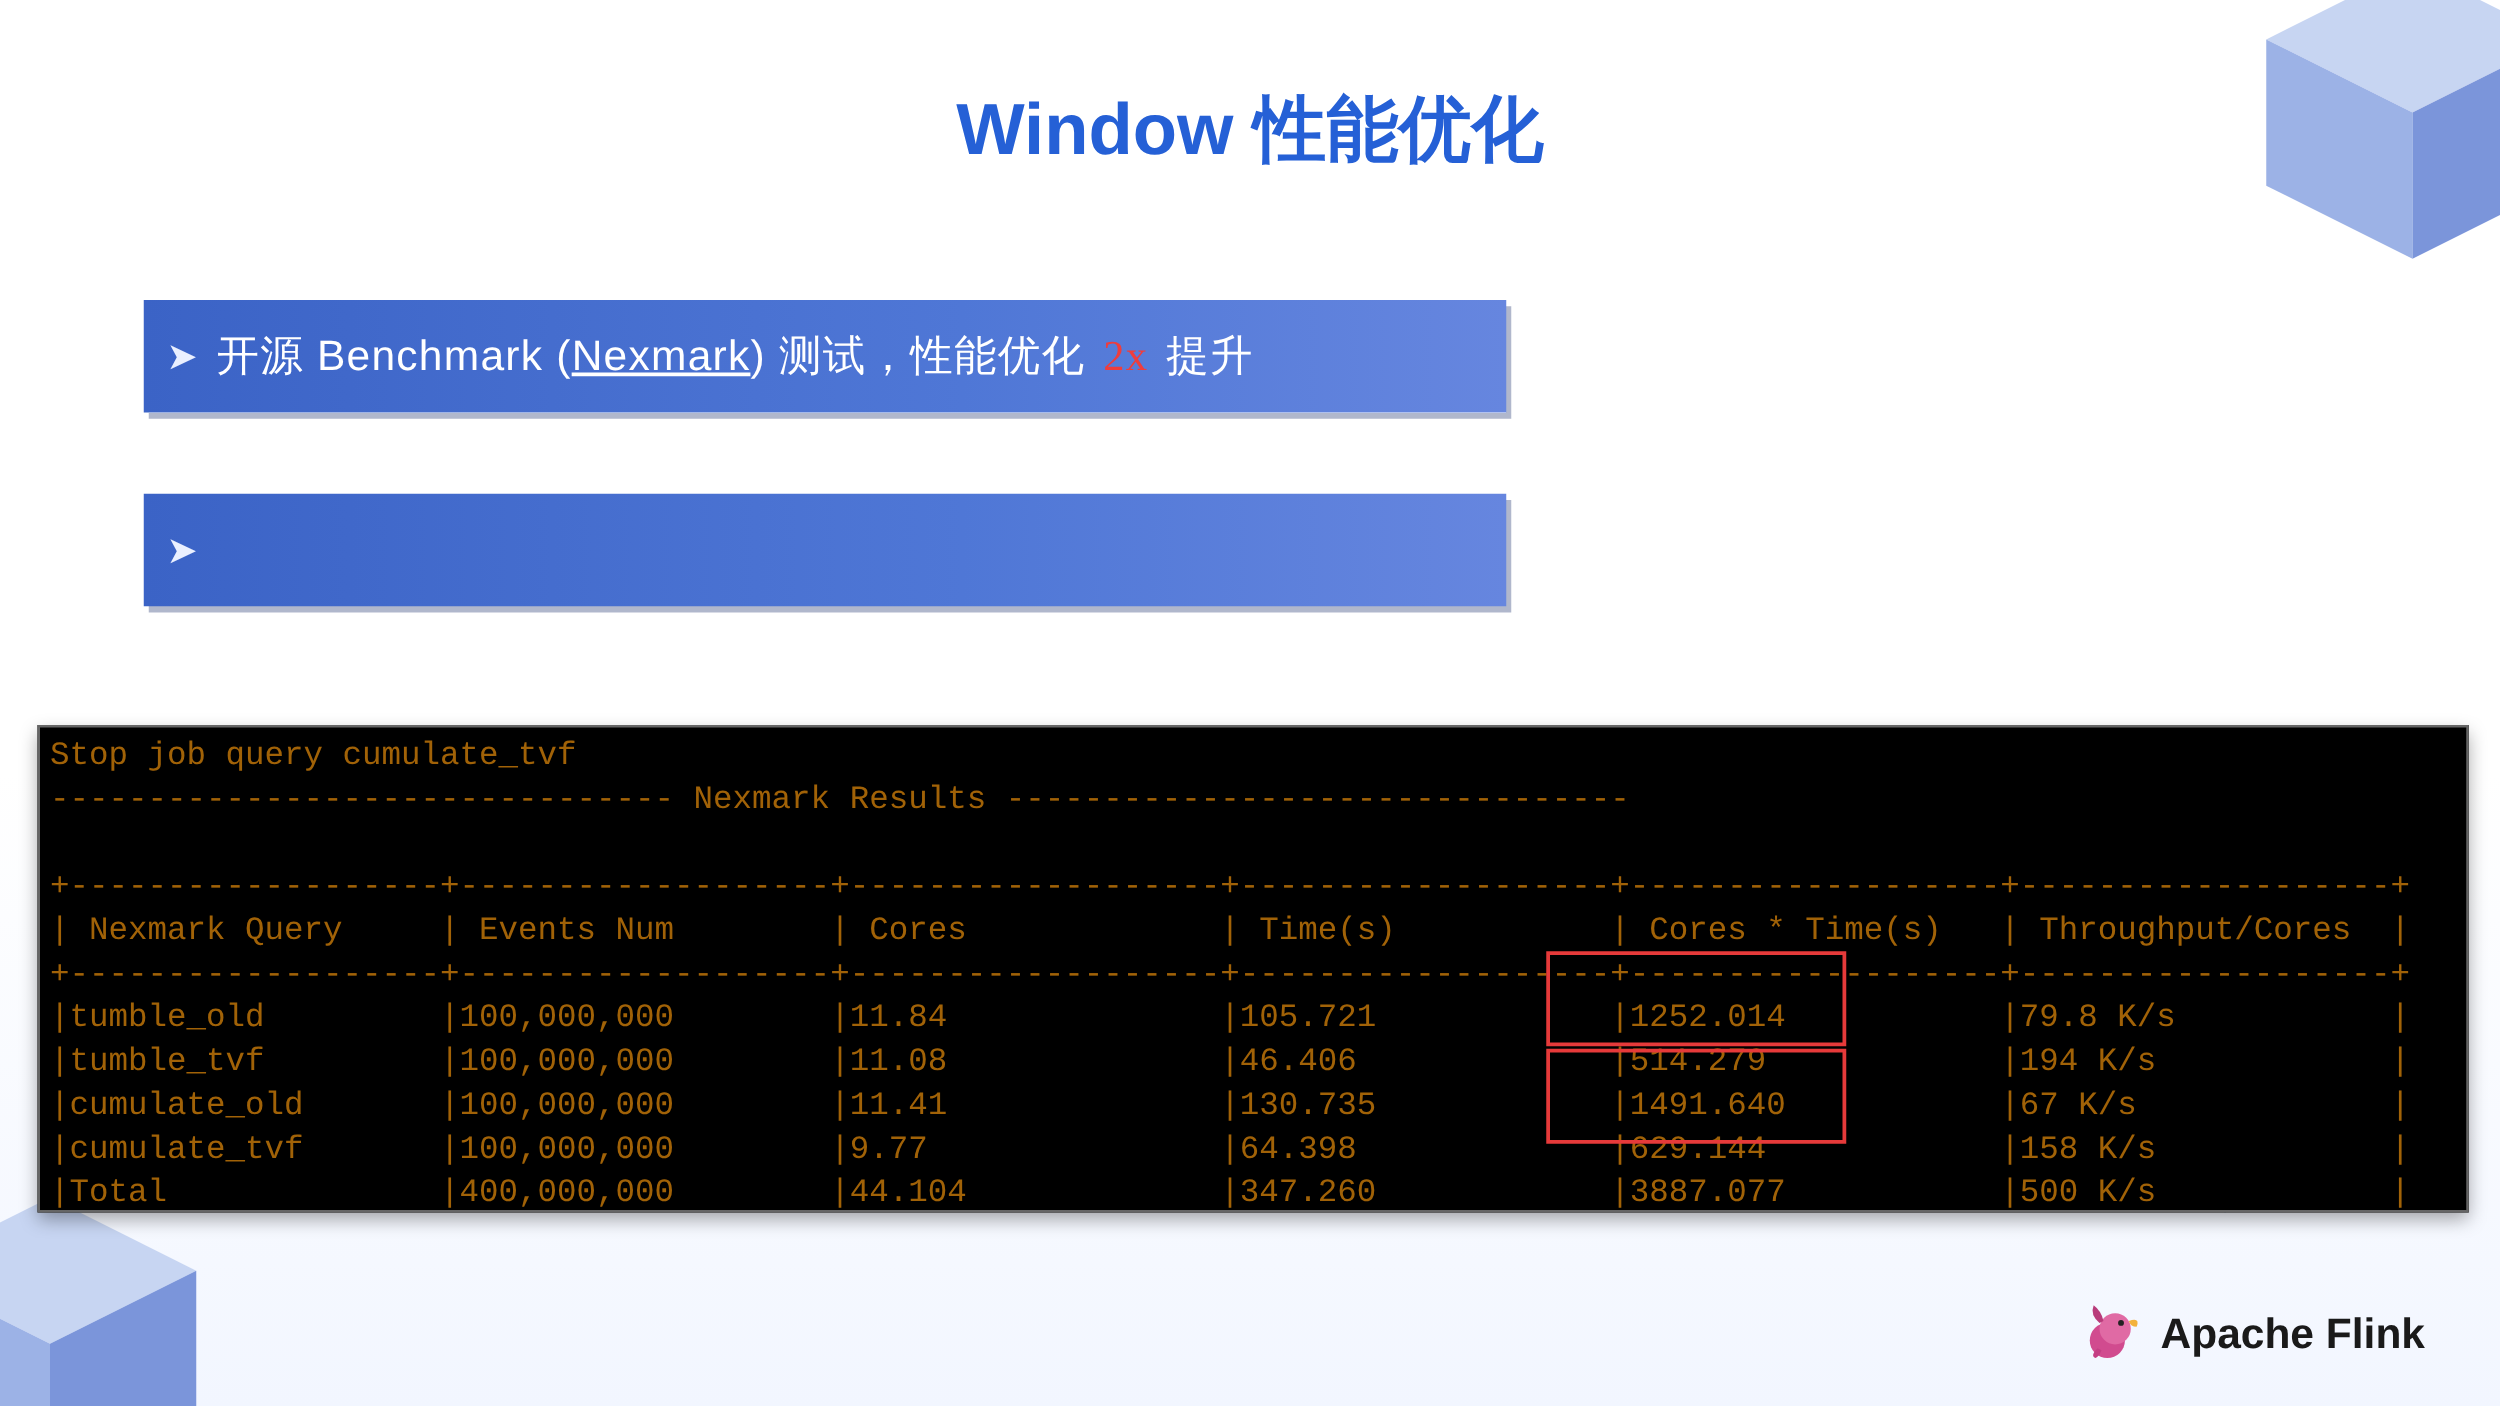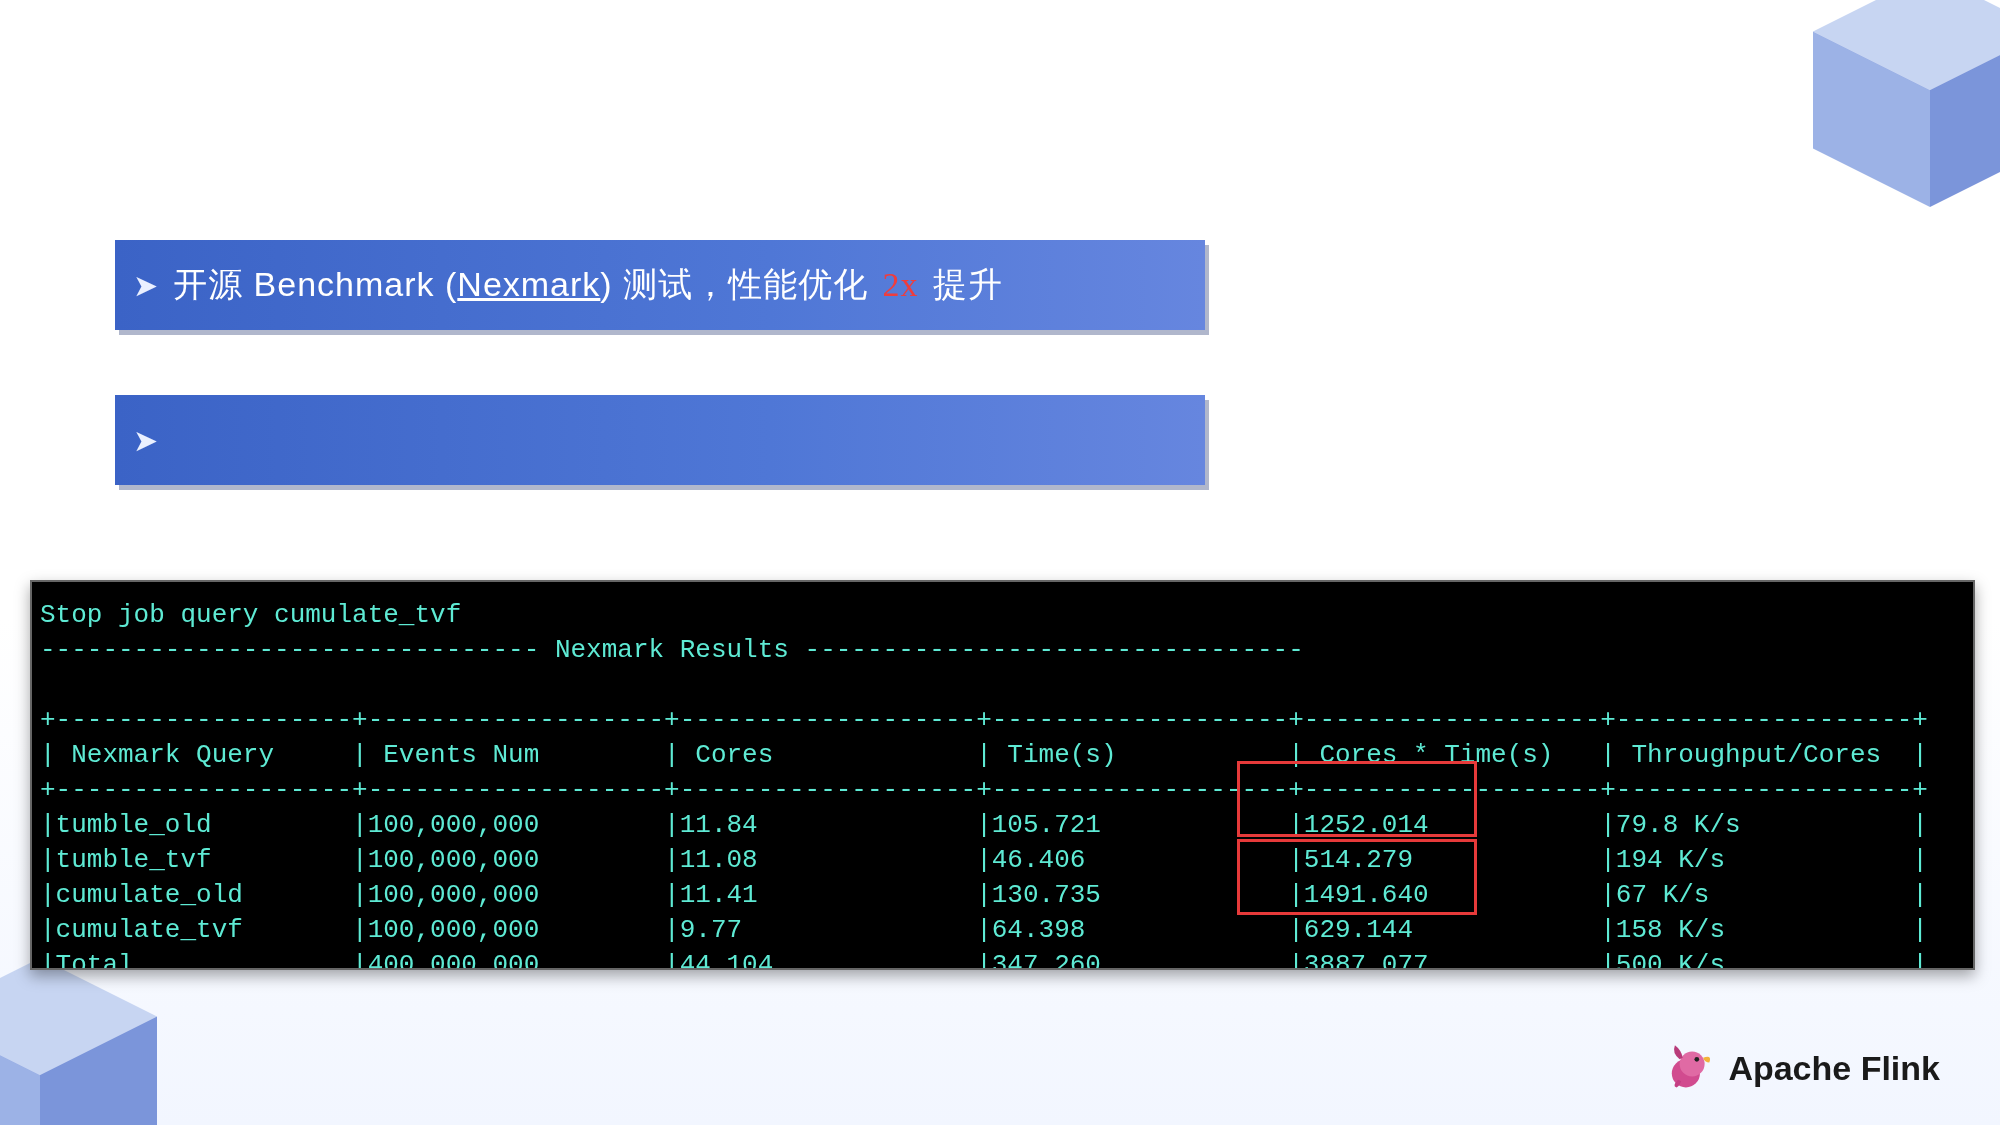--- a/index.html
+++ b/index.html
@@ -54,25 +54,25 @@
 
   .terminal {
     position:absolute;
     left:30px;
     top:580px;
     width:1945px;
     height:390px;
     background:#000;
     border:2px solid #666;
     box-shadow:0 6px 14px rgba(0,0,0,.35);
-    color:#5eead4;
+    color:#a16207;
     font-family:"Courier New", monospace;
     font-size:26px;
     line-height:35px;
-    padding:16px 8px 8px 8px;
+    padding:5px 8px 8px 8px;
     white-space:pre;
     overflow:hidden;
   }
   .terminal .redbox1, .terminal .redbox2 {
     position:absolute;
     border:3px solid #e63a3a;
     pointer-events:none;
   }
   .terminal .redbox1 { left:1205px; top:179px; width:240px; height:76px; }
   .terminal .redbox2 { left:1205px; top:257px; width:240px; height:76px; }
@@ -110,20 +110,21 @@
     </svg>
   </div>
   <div class="cube bl">
     <svg viewBox="0 0 200 200" width="260" height="260">
       <polygon points="100,10 190,55 100,100 10,55" fill="#c7d5f2"></polygon>
       <polygon points="10,55 100,100 100,190 10,145" fill="#9cb2e6"></polygon>
       <polygon points="190,55 100,100 100,190 190,145" fill="#7b95da"></polygon>
     </svg>
   </div>
 
+  <div class="title">Window 性能优化</div>
 
   <div class="bullet b1">
     <span class="arrow">➤</span>
     <span>
       <span>开源 Benchmark (</span><span class="underline">Nexmark</span><span>) 测试，性能优化 </span><span class="red">2x</span><span> 提升</span>
     </span>
   </div>
 
   <div class="bullet b2">
     <span class="arrow">➤</span>

